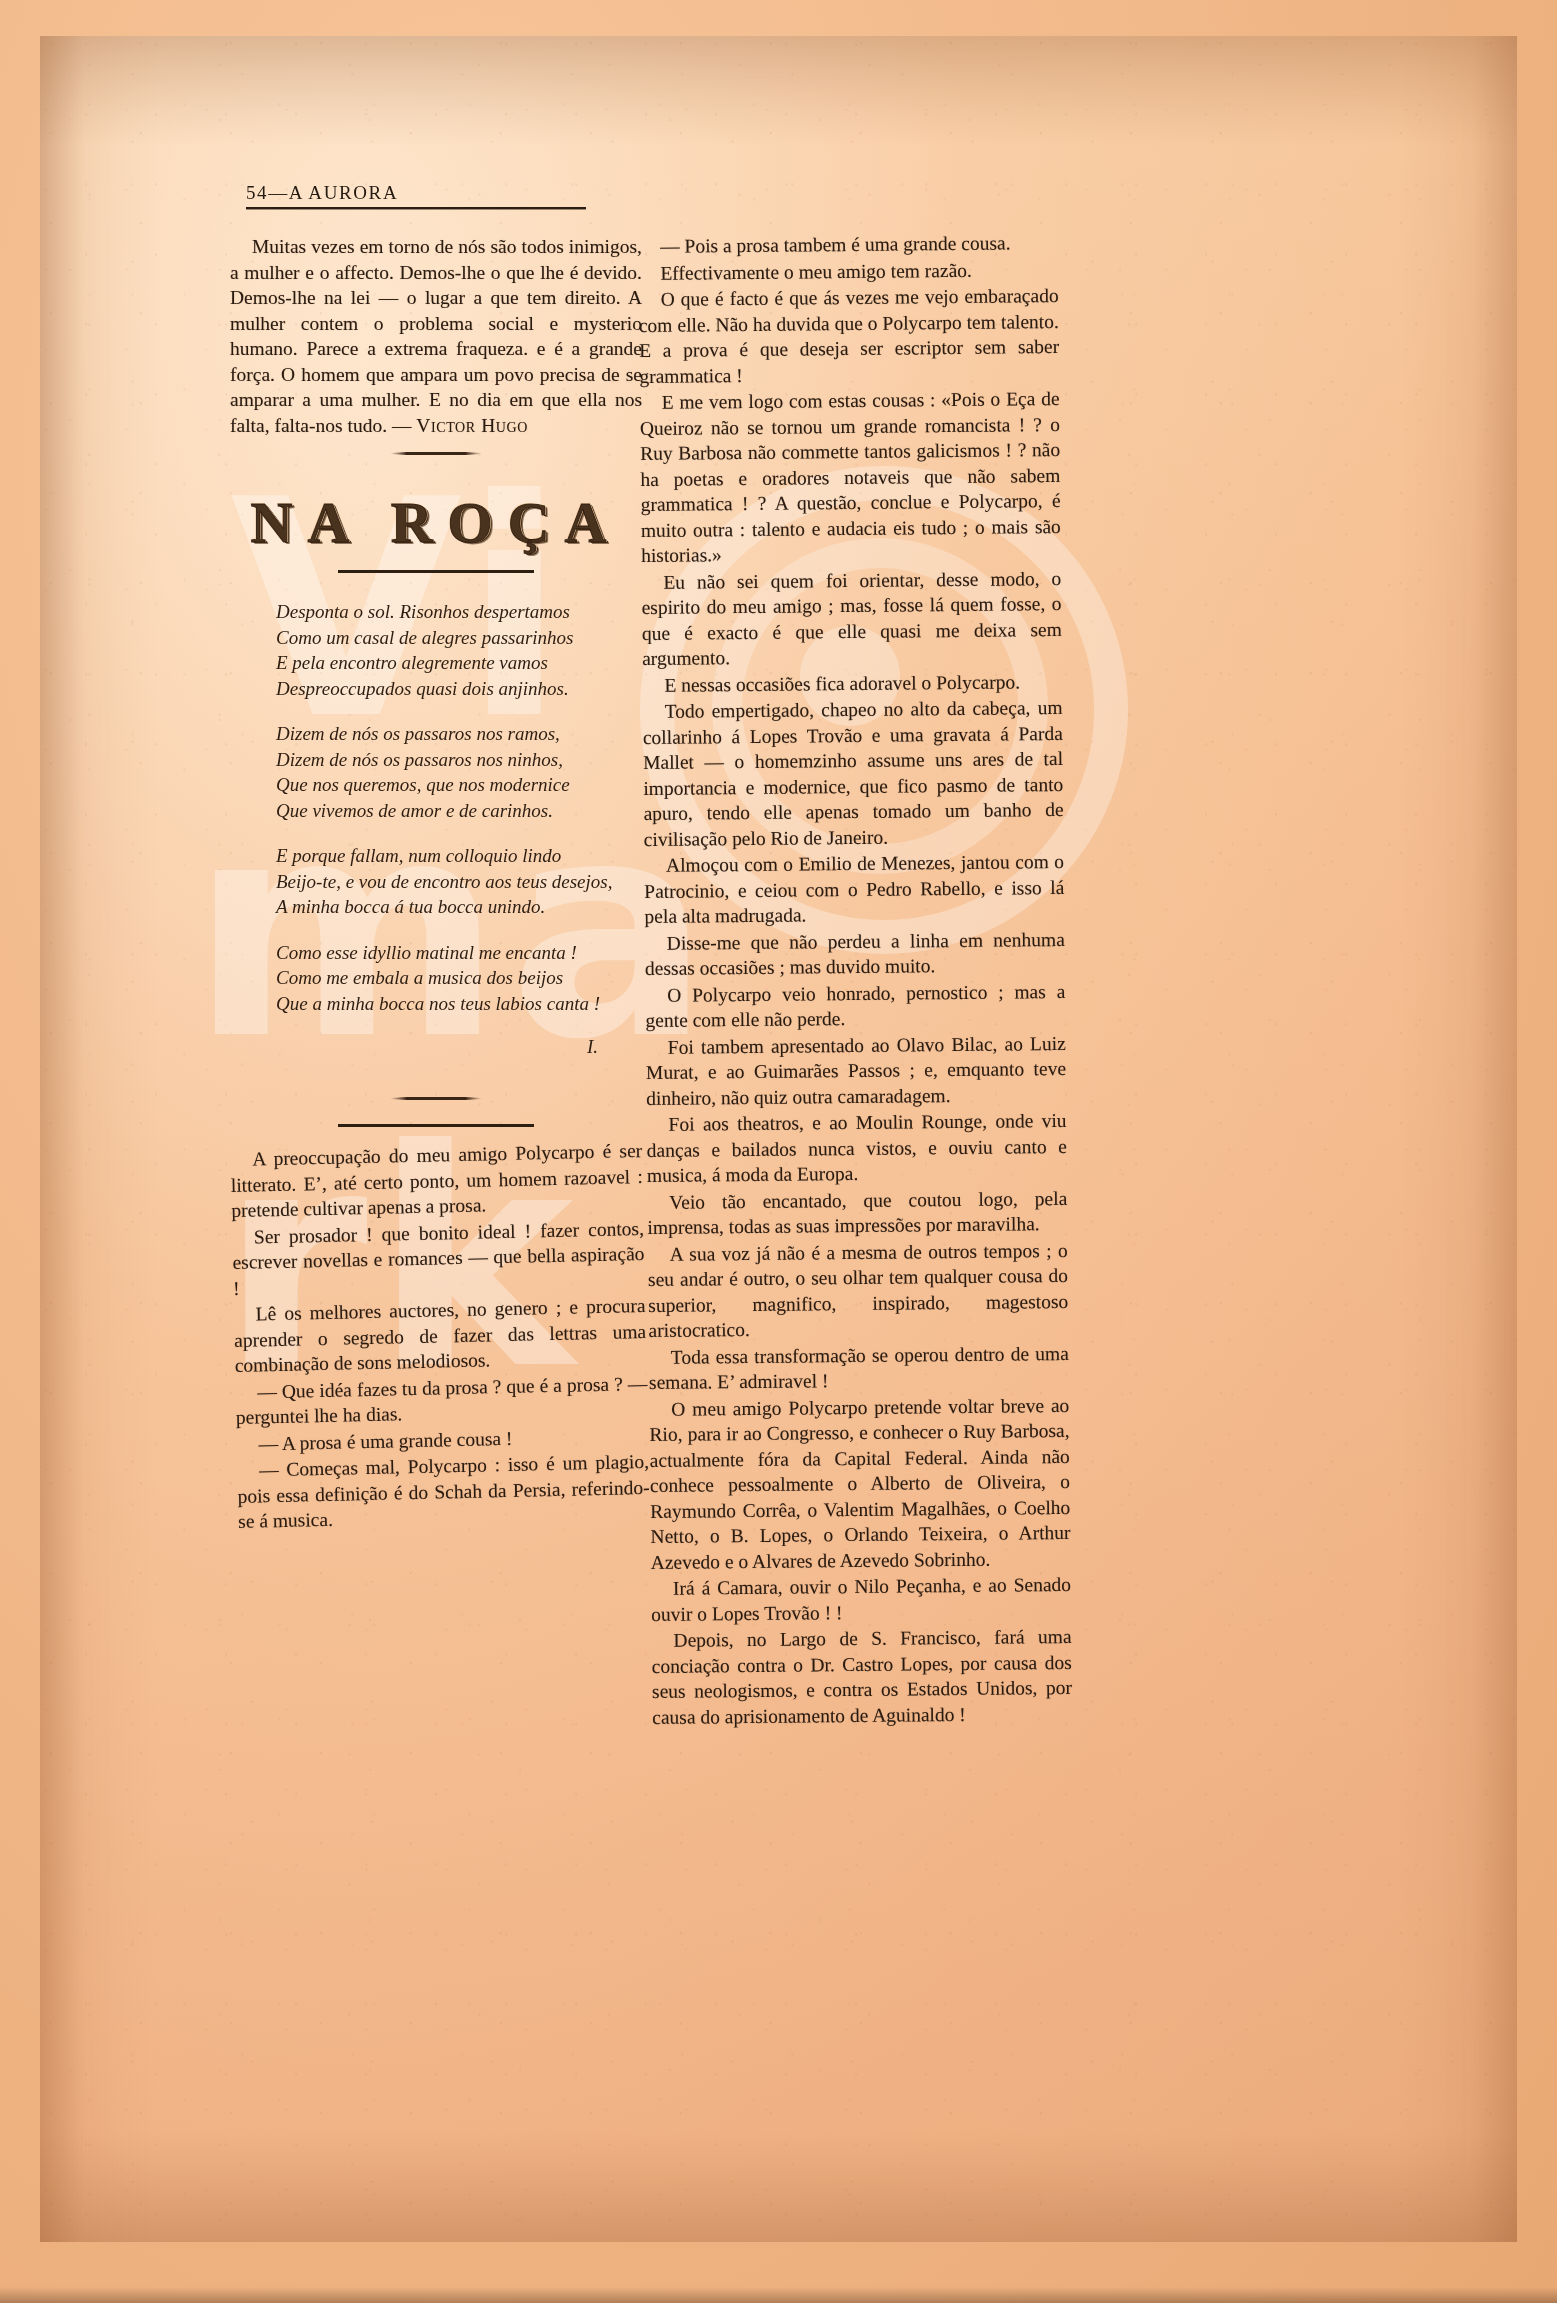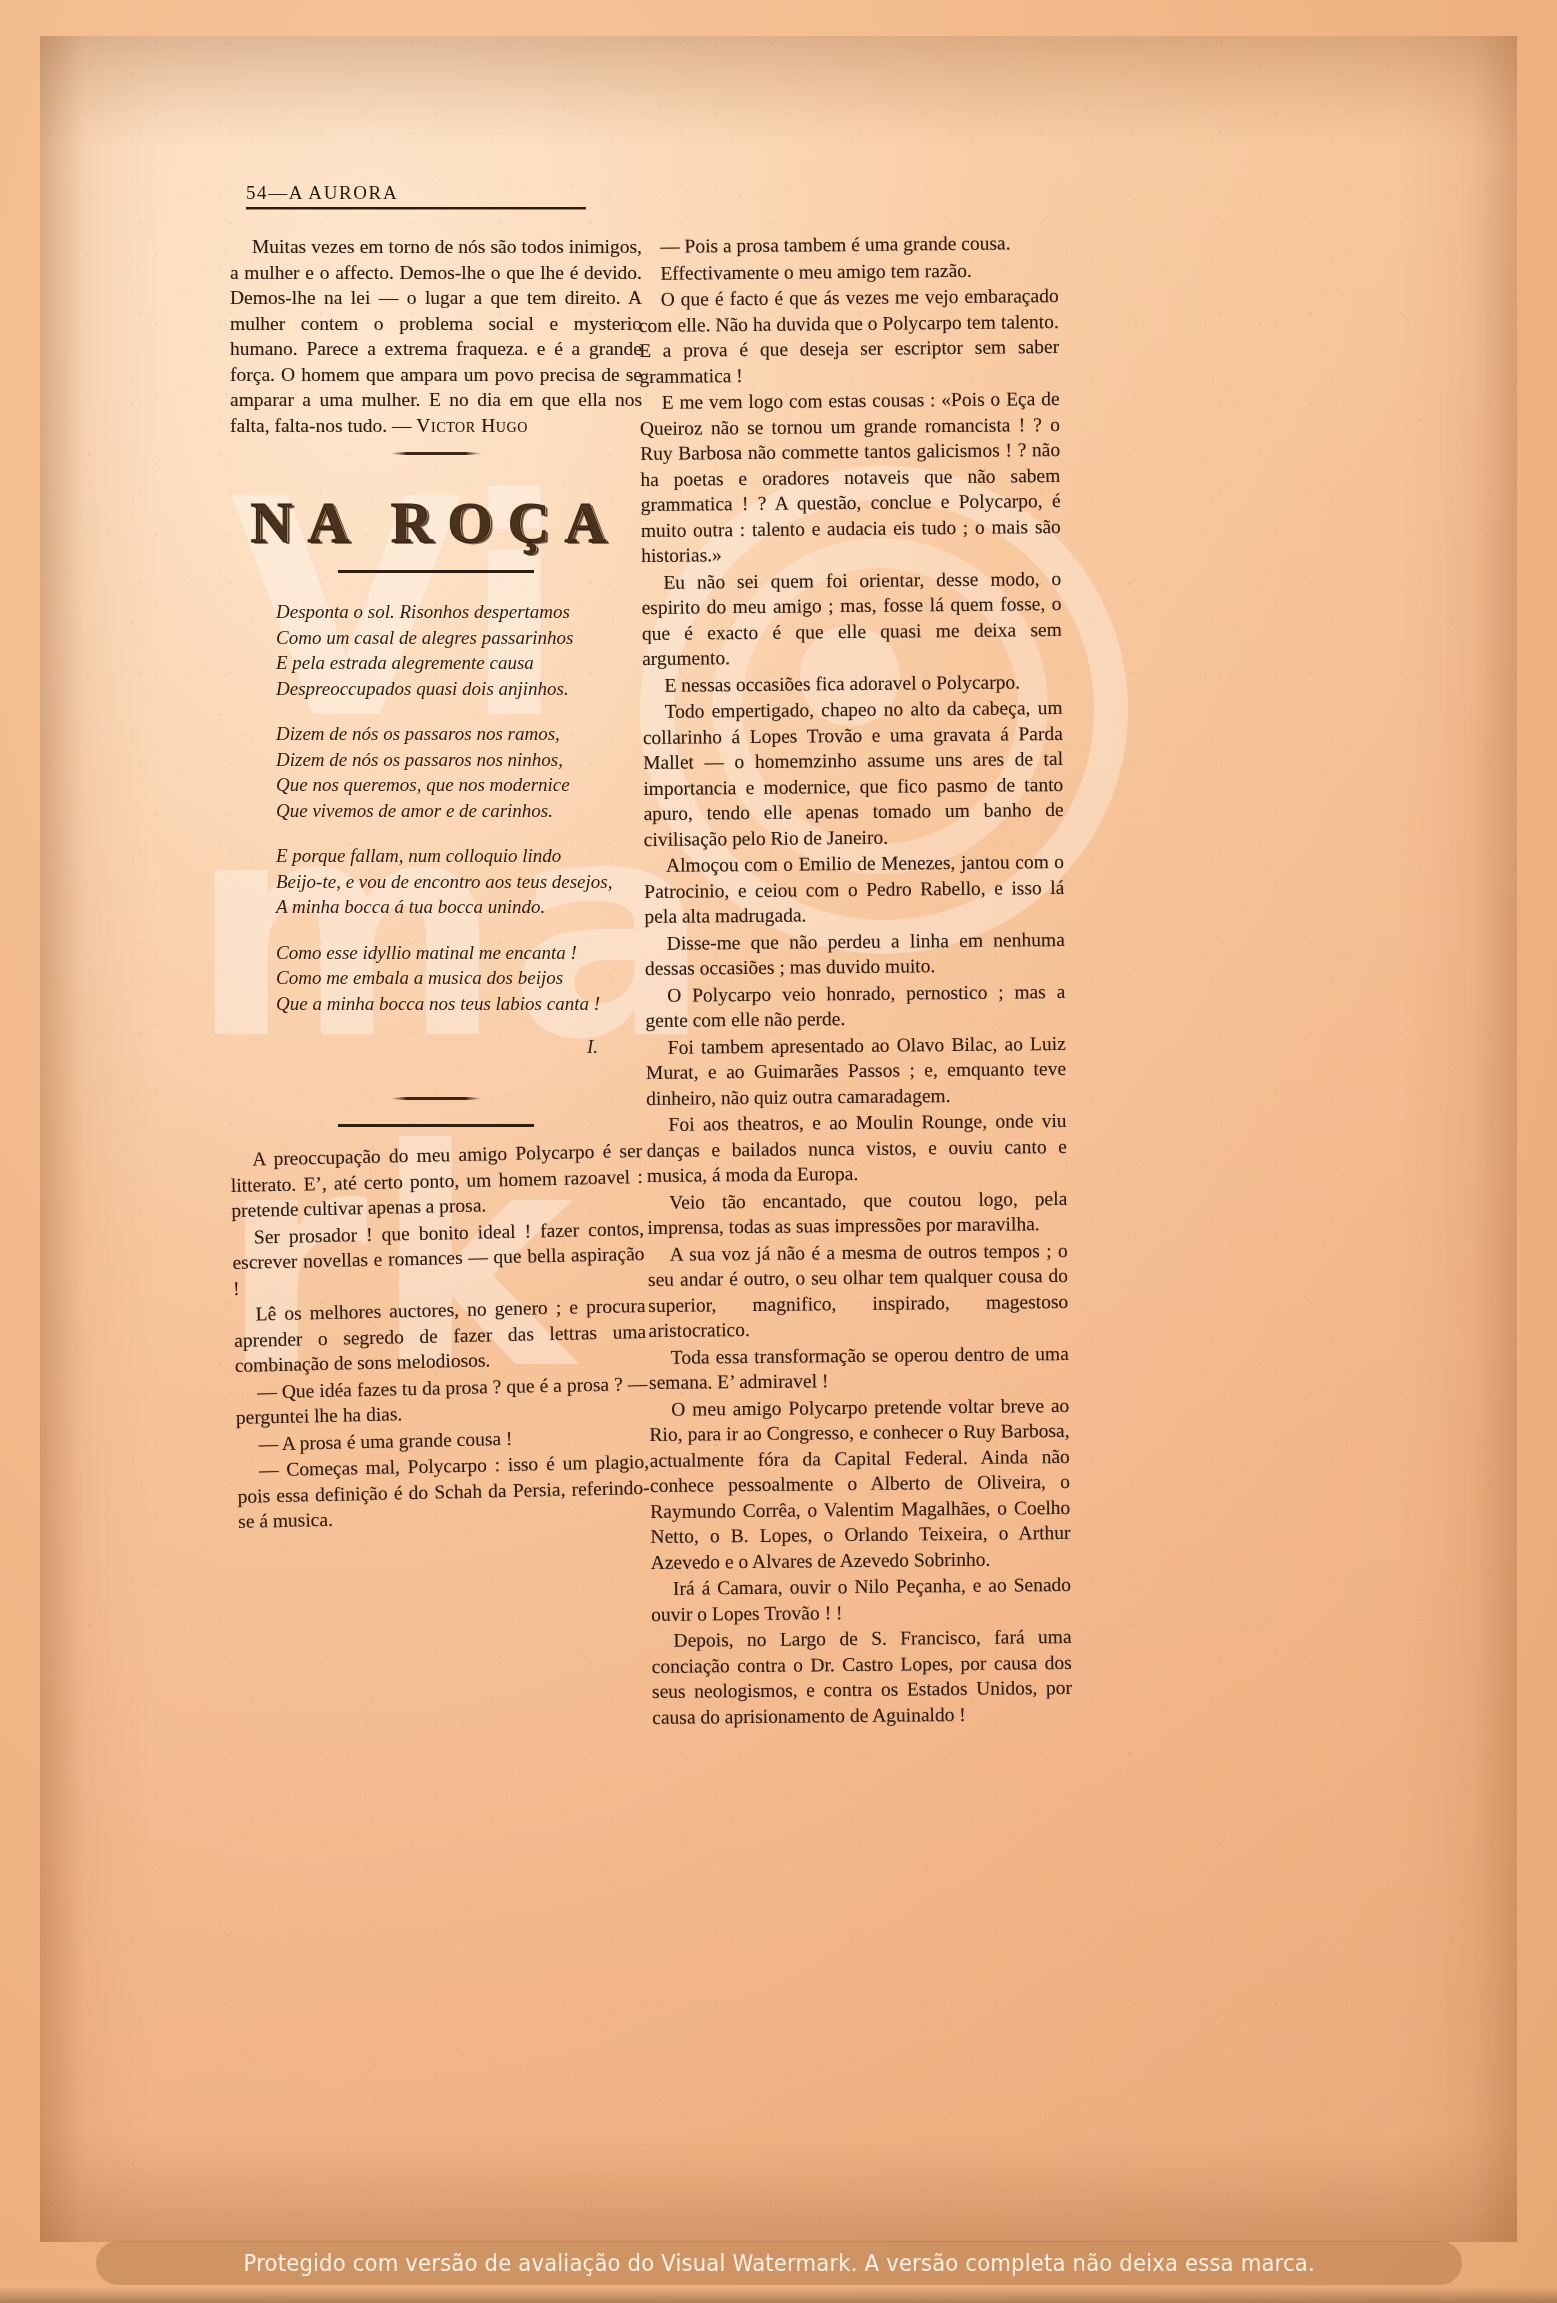--- a/index.html
+++ b/index.html
@@ -315,21 +315,21 @@
 
         <div class="ornament"></div>
 
         <div class="display-head" id="head-na-roca">NA ROÇA</div>
         <div class="title-rule"></div>
 
         <div class="poem">
           <div class="stanza">
             <div class="verse">Desponta o sol. Risonhos despertamos</div>
             <div class="verse">Como um casal de alegres passarinhos</div>
-            <div class="verse">E pela estrada alegremente causa</div>
+            <div class="verse">E pela encontro alegremente vamos</div>
             <div class="verse">Despreoccupados quasi dois anjinhos.</div>
           </div>
           <div class="stanza">
             <div class="verse">Dizem de nós os passaros nos ramos,</div>
             <div class="verse">Dizem de nós os passaros nos ninhos,</div>
             <div class="verse">Que nos queremos, que nos modernice</div>
             <div class="verse">Que vivemos de amor e de carinhos.</div>
           </div>
           <div class="stanza">
             <div class="verse">E porque fallam, num colloquio lindo</div>
@@ -379,17 +379,14 @@
           <p class="body">Irá á Camara, ouvir o Nilo Peçanha, e ao Senado ouvir o Lopes Trovão ! !</p>
           <p class="body">Depois, no Largo de S. Francisco, fará uma conciação contra o Dr. Castro Lopes, por causa dos seus neologismos, e contra os Estados Unidos, por causa do aprisionamento de Aguinaldo !</p>
         </div>
       </div>
 
     </div>
 
     <div id="edge-shade"></div>
   </div>
 
-  <div id="wm-banner">
-    <span class="wm-banner-text">Protegido com versão de avaliação do Visual Watermark. A versão completa não deixa essa marca.</span>
-  </div>
   <div id="bottom-strip"></div>
 </div>
 
 </body></html>

